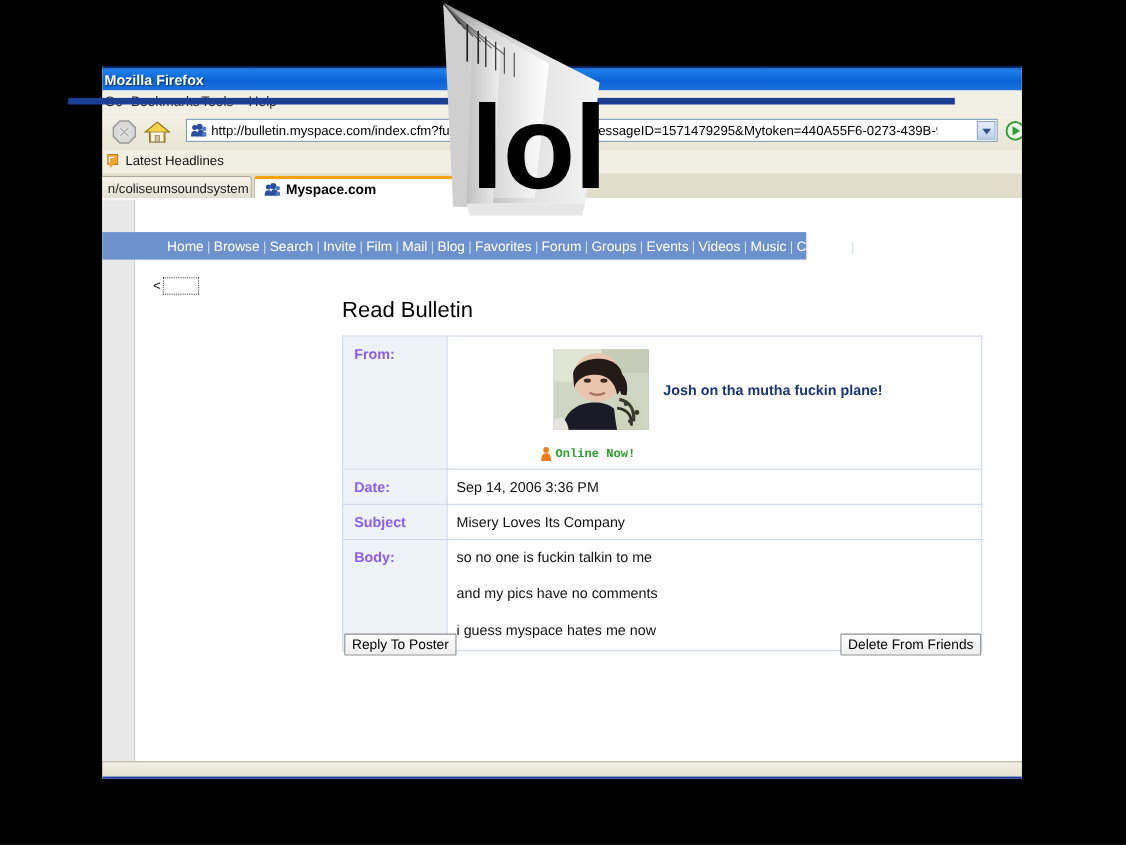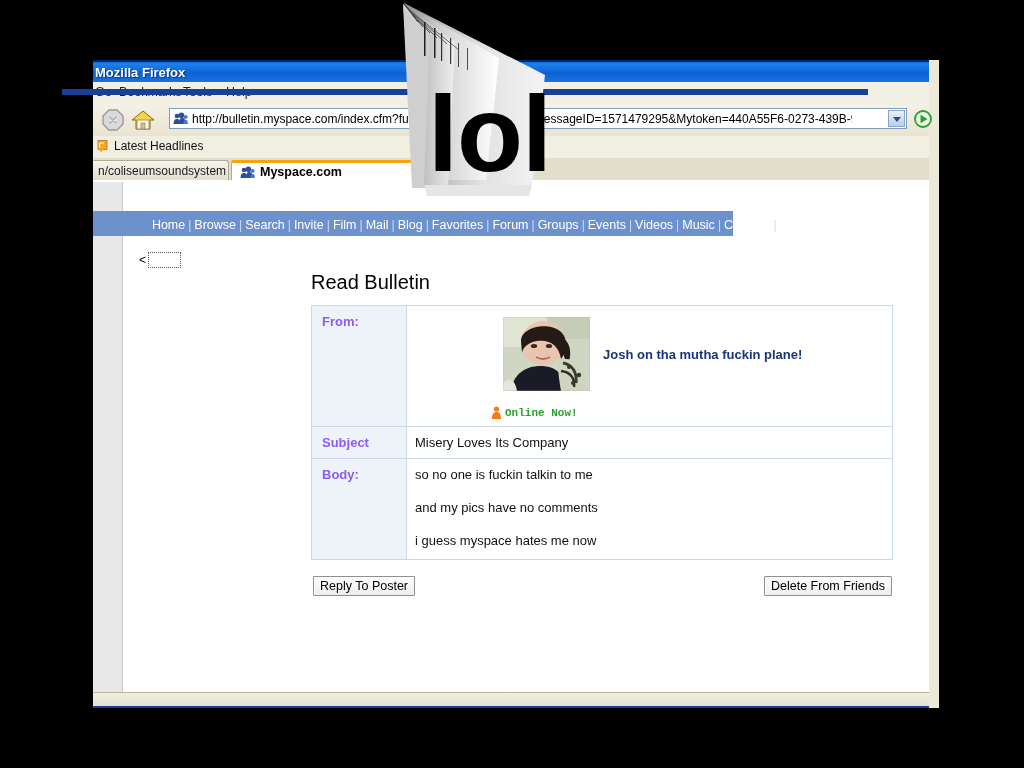--- a/index.html
+++ b/index.html
@@ -6,21 +6,21 @@
   body{
     width:1024px;height:768px;background:#000;overflow:hidden;
     font-family:"Liberation Sans", sans-serif;
     -webkit-font-smoothing:none;
   }
   #screen{position:relative;width:1024px;height:768px;background:#000;overflow:hidden;}
 
   
   #browser{
     position:absolute;left:93px;top:60px;width:836px;height:648px;
-    background:#ece9d8;overflow:hidden;padding-left:10px;
+    background:#ece9d8;overflow:hidden;
   }
   
   .titlebar{
     position:absolute;left:0;top:0;width:836px;height:22px;
     background:linear-gradient(to bottom,#0b6ede 0%,#1e7fe8 10%,#0a62d6 52%,#1b72dd 88%,#0c5fc8 100%);
     border-top:2px solid #0a246a;
   }
   .titlebar-text{
     position:absolute;left:2px;top:3px;color:#fff;font-size:13px;font-weight:bold;
     text-shadow:1px 1px 1px rgba(0,0,0,.5);letter-spacing:0px;
@@ -344,20 +344,24 @@
             <svg class="online-icon" viewBox="0 0 11 13">
               <circle cx="5.5" cy="3" r="2.6" fill="#f07d18"></circle>
               <path d="M1 13 C1 7.5 3 6 5.5 6 C8 6 10 7.5 10 13 Z" fill="#f07d18"></path>
             </svg>
             <span>Online Now!</span>
           </div>
         </div>
       </td>
     </tr>
     <tr>
+      <td class="lbl">Date:</td>
+      <td class="val">Sep 14, 2006 3:36 PM</td>
+    </tr>
+    <tr>
       <td class="lbl">Subject</td>
       <td class="val">Misery Loves Its Company</td>
     </tr>
     <tr>
       <td class="lbl">Body:</td>
       <td class="val body-cell">
         <div class="body-line">so no one is fuckin talkin to me</div>
         <div class="body-line">and my pics have no comments</div>
         <div class="body-line">i guess myspace hates me now</div>
       </td>

